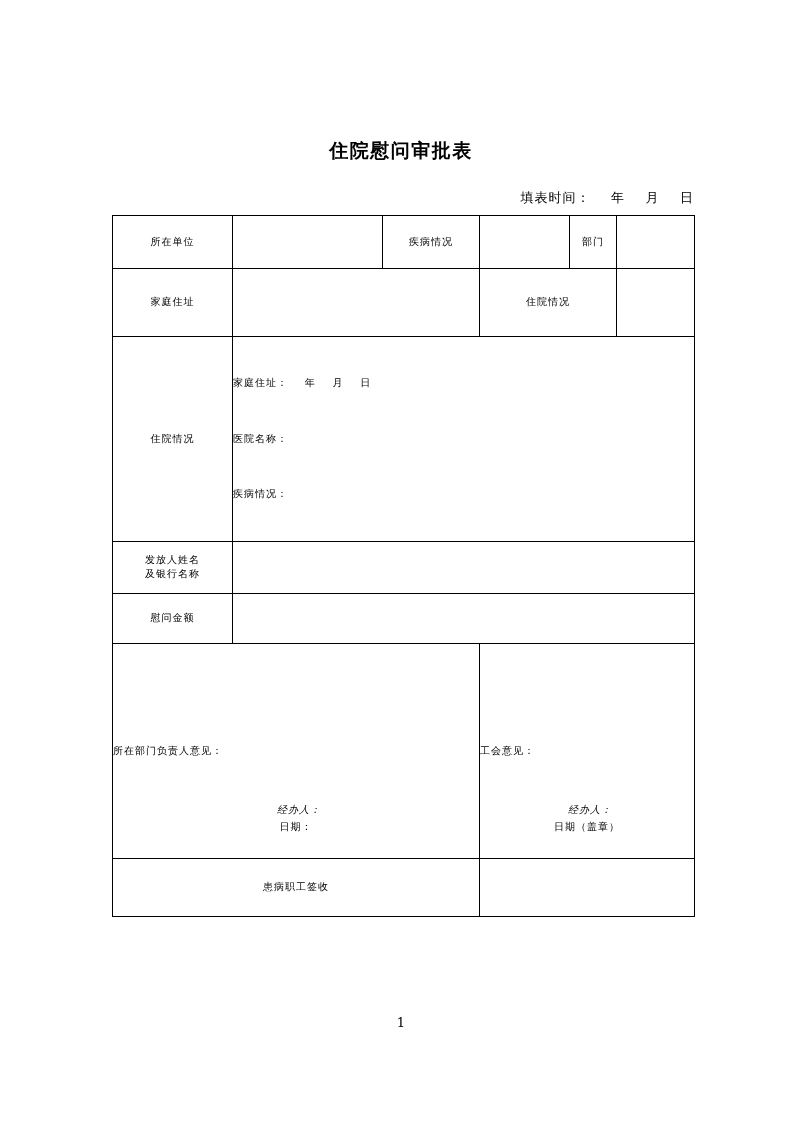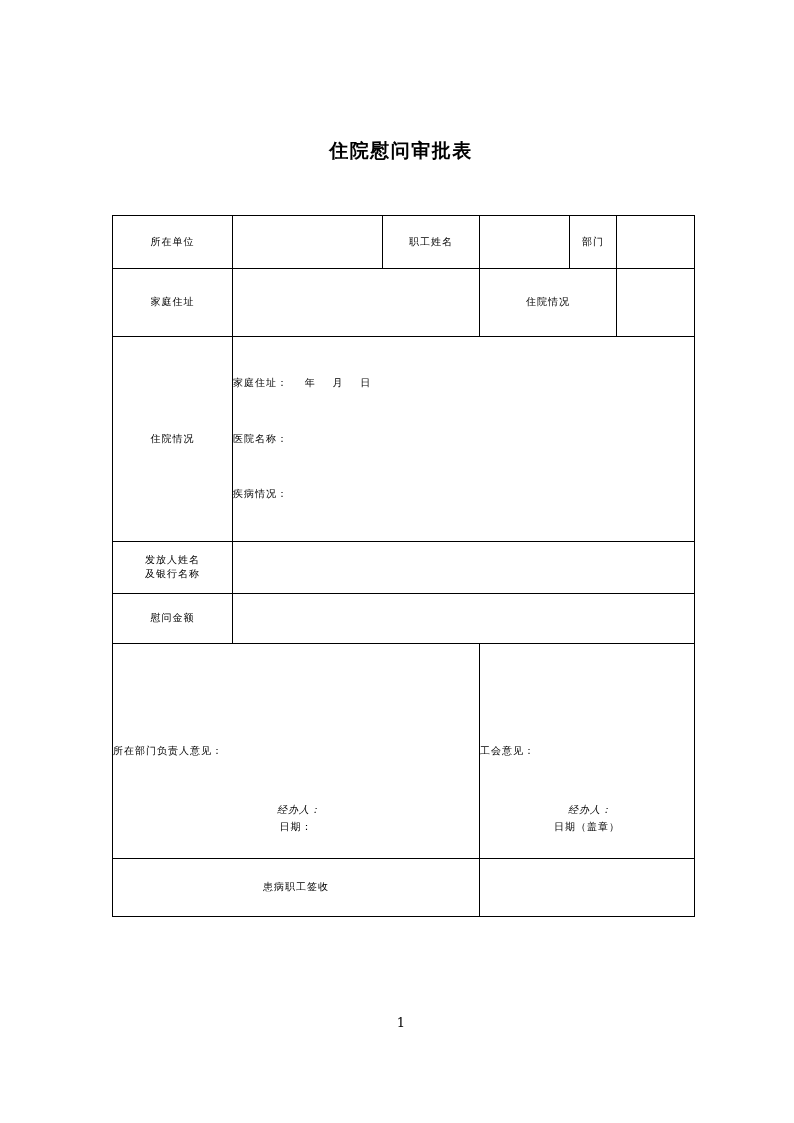--- a/index.html
+++ b/index.html
@@ -132,36 +132,37 @@
     font-family: "DejaVu Serif", "Liberation Serif", serif;
   }
 </style>
 </head>
 <body>
 
 <div class="page">
 
   <div class="doc-title">住院慰问审批表</div>
 
+  <div class="fill-date">填表时间：    年    月    日</div>
 
   <table class="form-table">
     <colgroup>
       <col style="width:120px">
       <col style="width:150px">
       <col style="width:97px">
       <col style="width:90px">
       <col style="width:47px">
       <col style="width:78px">
     </colgroup>
     <tbody>
 
       <tr class="r-unit">
         <td class="lbl">所在单位</td>
         <td class="blank"></td>
-        <td class="lbl">职工姓名</td>
+        <td class="lbl">疾病情况</td>
         <td class="blank"></td>
         <td class="lbl">部门</td>
         <td class="blank"></td>
       </tr>
 
       <tr class="r-addr">
         <td class="lbl">家庭住址</td>
         <td class="blank" colspan="2"></td>
         <td class="lbl" colspan="2">住院情况</td>
         <td class="blank"></td>

